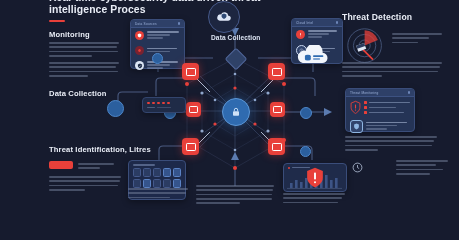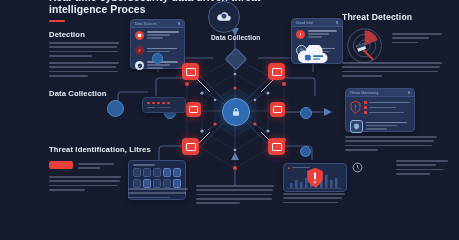--- a/index.html
+++ b/index.html
@@ -143,21 +143,21 @@
       <line x1="196" y1="78" x2="210" y2="92"></line>
       <line x1="275" y1="78" x2="261" y2="92"></line>
       <line x1="196" y1="146" x2="210" y2="132"></line>
       <line x1="275" y1="146" x2="261" y2="132"></line>
     </g>
   </svg>
 
   <div class="h-title">Real-time cybersecurity data driven threat intelligence Proces</div>
   <div class="rule"></div>
 
-  <div class="h-sec s1">Detection</div>
+  <div class="h-sec s1">Monitoring</div>
   <div class="h-sec s2">Data Collection</div>
   <div class="h-sec s4">Threat Detection</div>
   <div class="h-sec s3">Threat Identification, Litres</div>
 
   <div class="para" style="left:49px;top:42px;width:70px;">
     <span style="width:100%"></span>
       <span style="width:97%"></span>
       <span style="width:99%"></span>
       <span style="width:62%"></span>
   </div>

